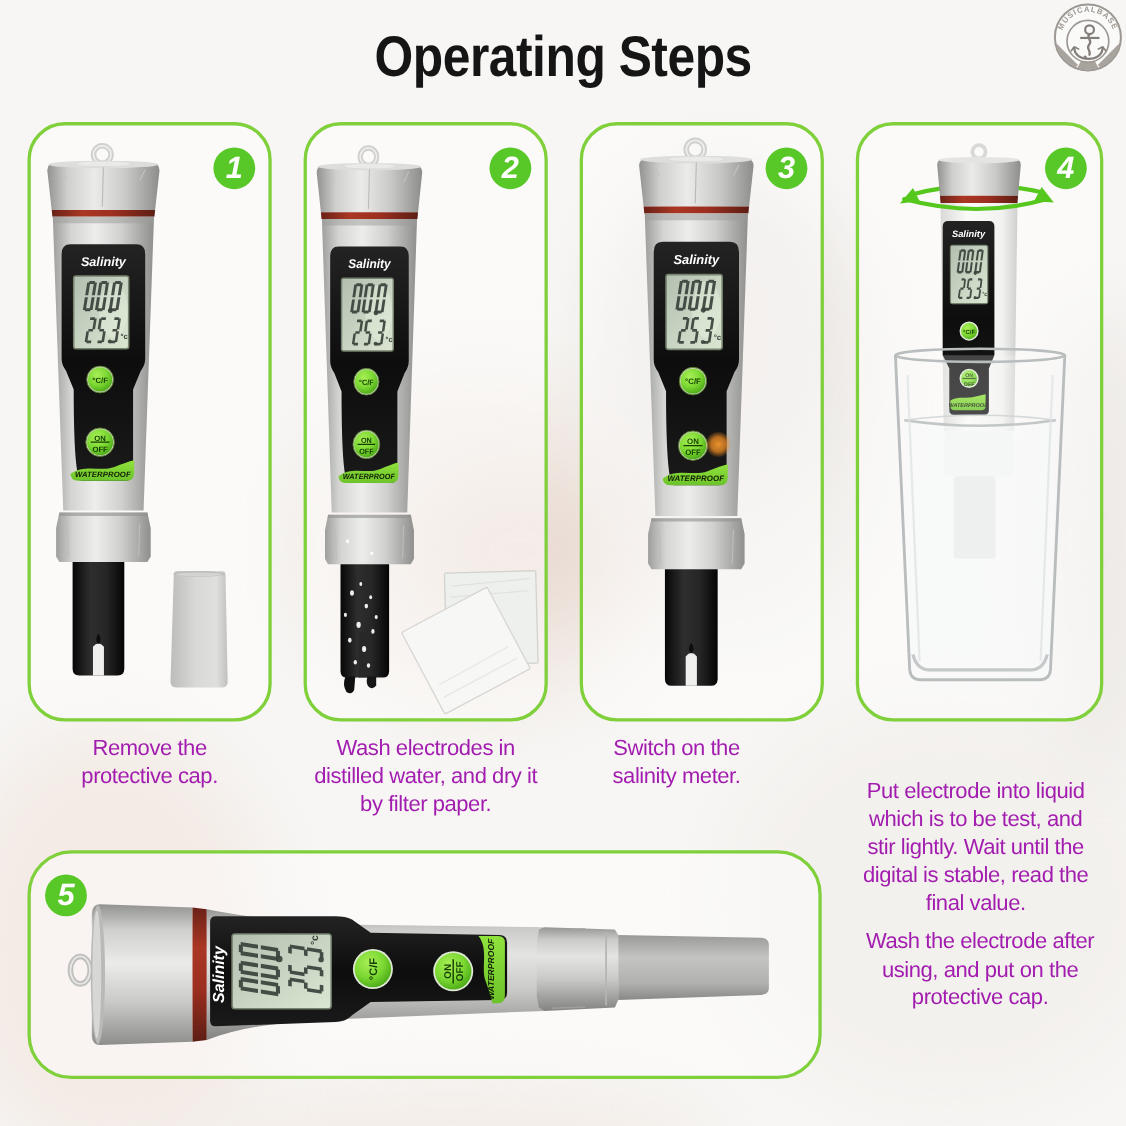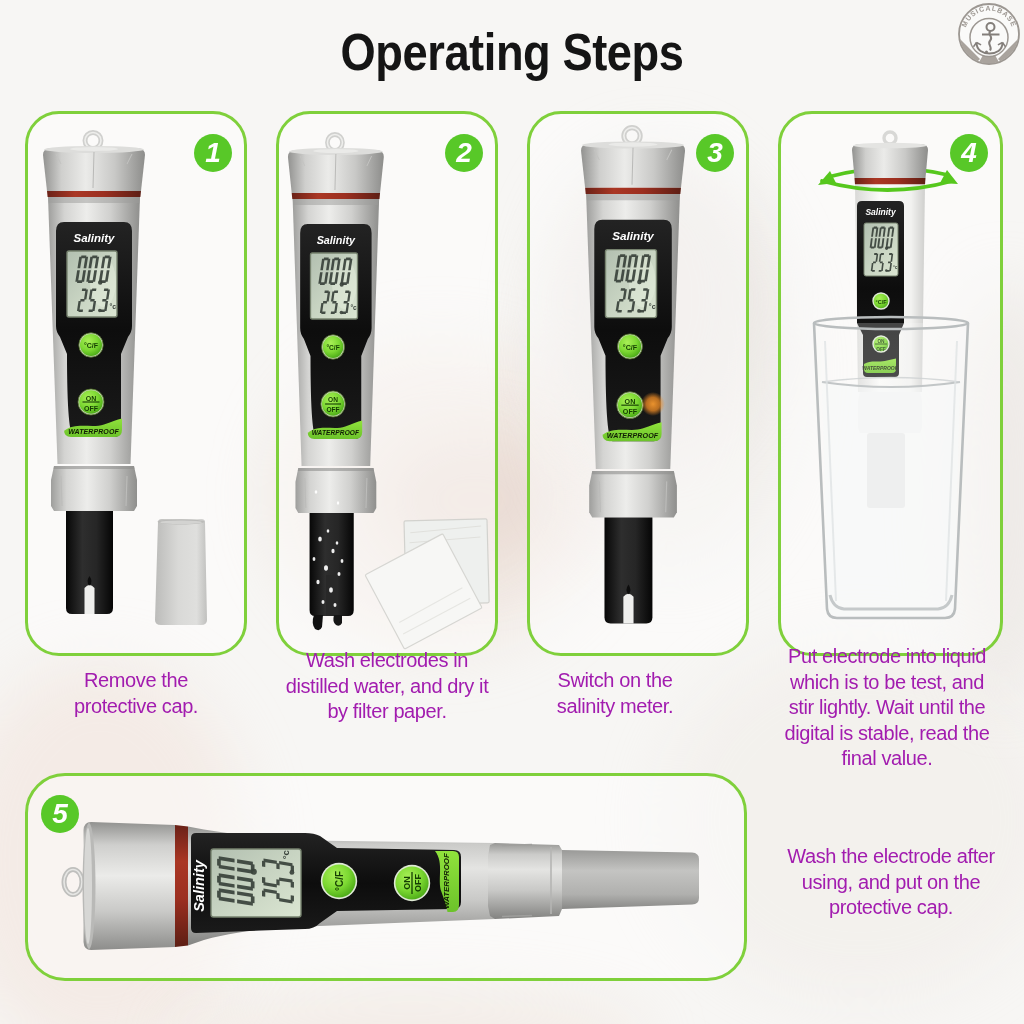--- a/index.html
+++ b/index.html
@@ -351,23 +351,23 @@
     <ellipse cx="113" cy="212" rx="77" ry="6" fill="none" stroke="#b9bdbe" stroke-width="2.4"></ellipse>
     <path d="M44,271 Q113,281 182,271" fill="none" stroke="#c2c6c7" stroke-width="2.2"></path>
     <path d="M44,271 Q113,262 182,271" fill="none" stroke="#cdd1d2" stroke-width="1.4" opacity="0.8"></path>
     <path d="M52,484 Q55,497 66,498 H160 Q171,497 174,484" fill="none" stroke="#c5c9ca" stroke-width="3"></path>
     <path d="M47,230 L58,490 M179,230 L168,490" stroke="#dfe3e4" stroke-width="2" opacity="0.75"></path>
     <path d="M44,70 Q110,88 174,70" fill="none" stroke="#56c71d" stroke-width="3.8" stroke-linecap="round"></path>
     <path d="M58,72 L40,74 L52,60 Z" fill="#56c71d"></path>
     <path d="M162,72 L180,73 L169,59 Z" fill="#56c71d"></path>
   </svg>
 <div class="cap" style="left:25px;top:668px;width:222px">Remove the<br>protective cap.</div>
-<div class="cap" style="left:262px;top:648px;width:250px">Wash electrodes in<br>distilled water, and dry it<br>by filter paper.</div>
+<div class="cap" style="left:262px;top:668px;width:250px">Wash electrodes in<br>distilled water, and dry it<br>by filter paper.</div>
 <div class="cap" style="left:504px;top:668px;width:222px">Switch on the<br>salinity meter.</div>
-<div class="cap" style="left:762px;top:644px;width:250px">Put electrode into liquid<br>which is to be test, and<br>stir lightly. Wait until the<br>digital is stable, read the<br>final value.</div>
+<div class="cap" style="left:762px;top:707px;width:250px">Put electrode into liquid<br>which is to be test, and<br>stir lightly. Wait until the<br>digital is stable, read the<br>final value.</div>
 <div class="panel" style="left:25px;top:773px;width:716px;height:202px;border-radius:40px"></div>
 <div class="badge" style="left:41px;top:795px">5</div>
 <svg width="680" height="165" viewBox="0 0 680 165" style="position:absolute;left:47px;top:806px">
     <ellipse cx="26" cy="76" rx="9" ry="12.5" fill="none" stroke="#bfbfbd" stroke-width="5"></ellipse>
     <ellipse cx="26" cy="76" rx="9" ry="12.5" fill="none" stroke="#e6e6e4" stroke-width="1.6"></ellipse>
     <path d="M44,16 Q37,16 36.5,24 L36.5,136 Q37,144 44,144 L128,141 L128,19 Z" fill="url(#hcapg)"></path>
     <ellipse cx="42" cy="80" rx="6.5" ry="63" fill="#b9b9b7"></ellipse>
     <ellipse cx="41" cy="80" rx="4" ry="58" fill="#d7d7d5"></ellipse>
     <path d="M128,19 L141,20.5 L141,139.5 L128,141 Z" fill="url(#hredg)"></path>
     <path d="M141,20.5 C175,27 210,32 260,34.5 L448,37 L448,113 L260,120.5 C210,123 175,126.5 141,139.5 Z" fill="url(#hbodyg)"></path>

